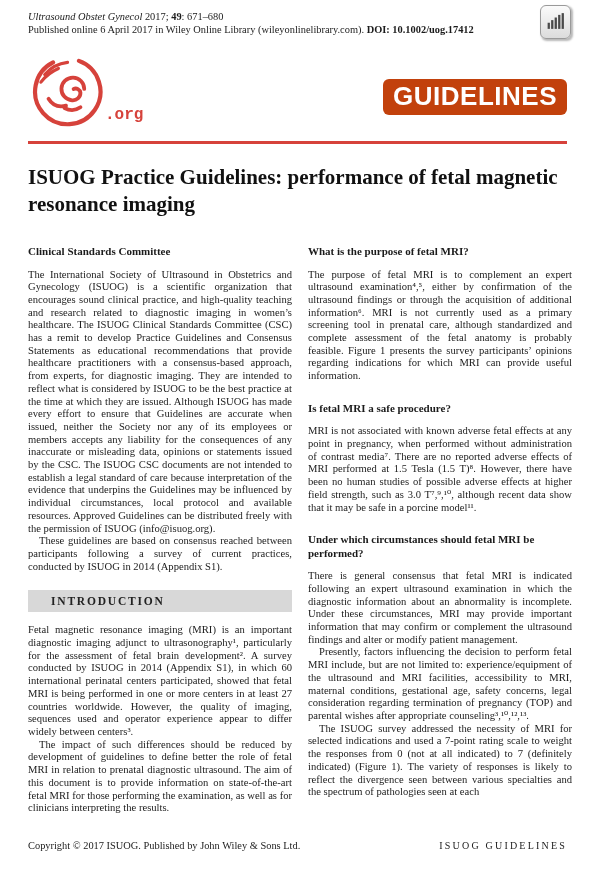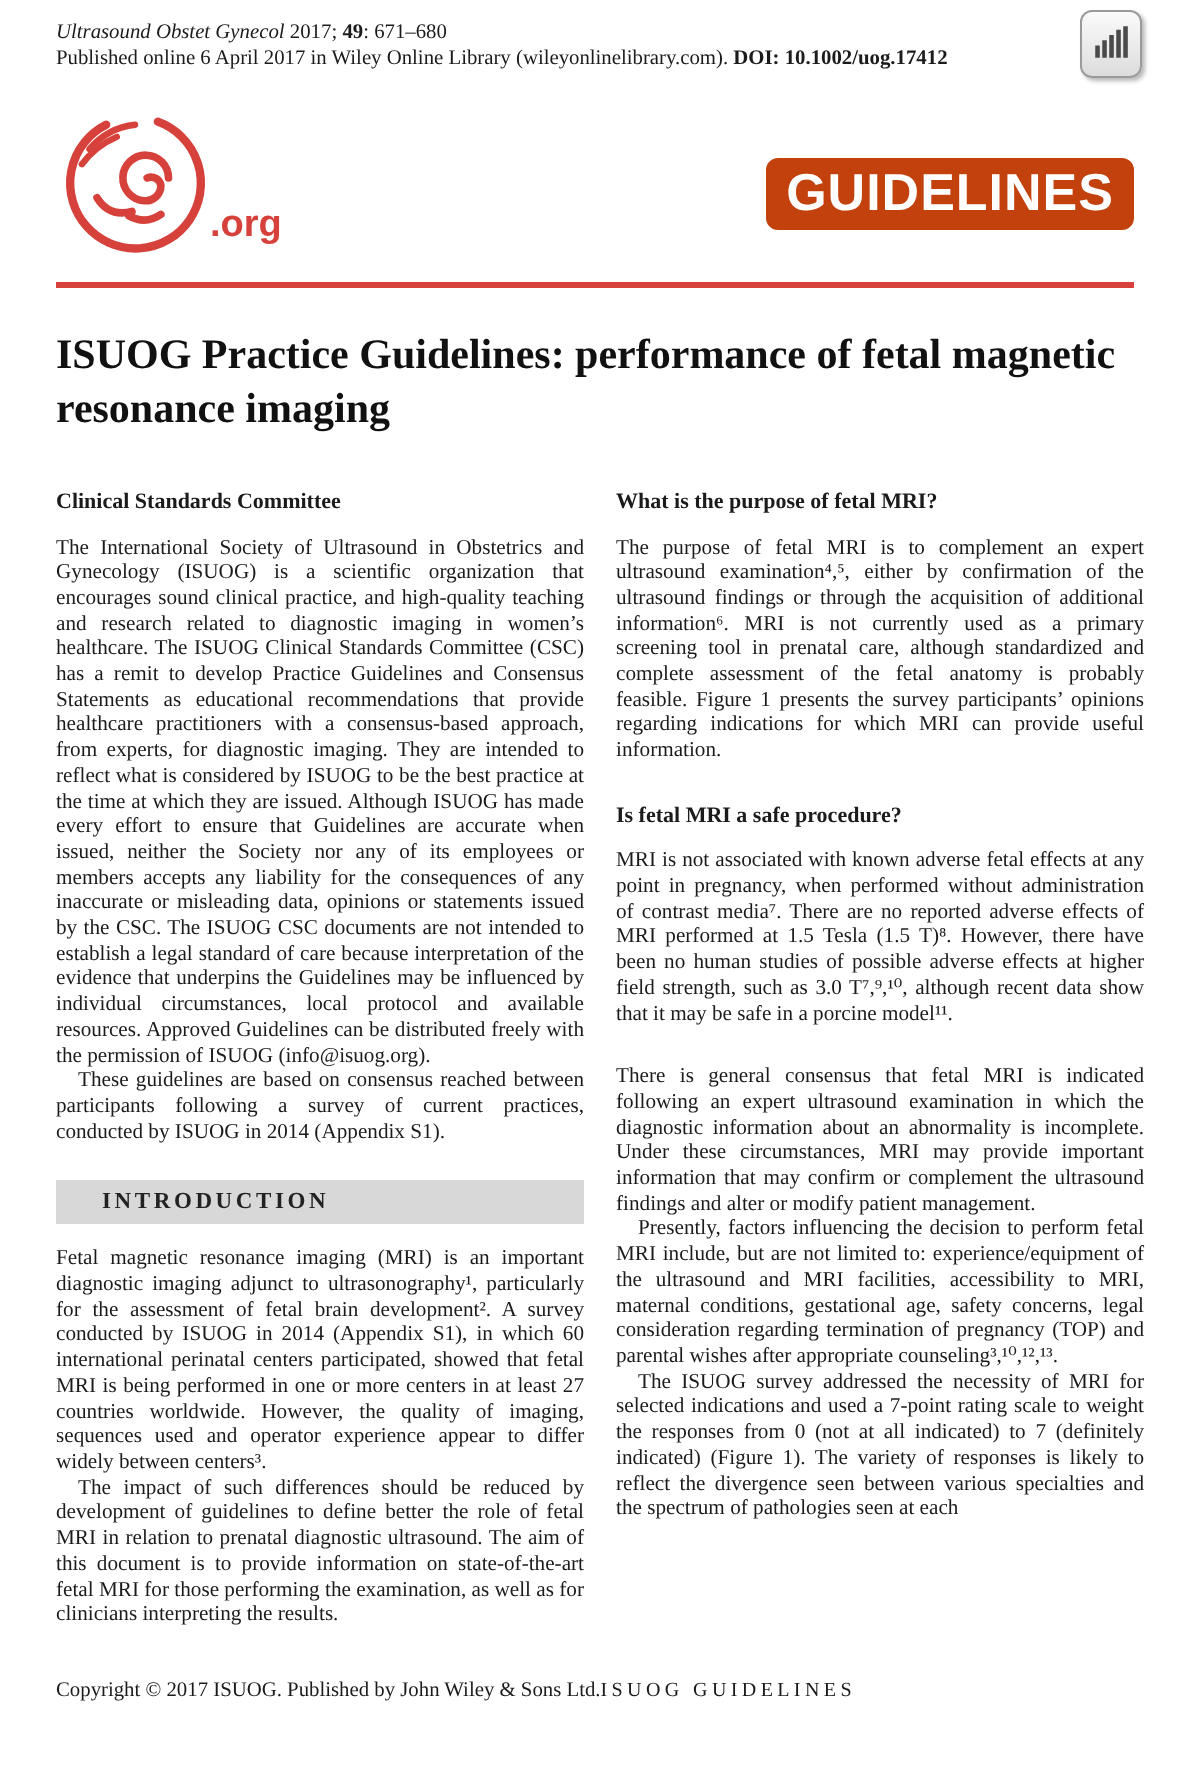--- a/index.html
+++ b/index.html
@@ -28,22 +28,22 @@
   
   .brand-row { position:absolute; top:54px; left:28px; right:28px; height:84px; }
   .logo { position:absolute; left:0; top:0; display:flex; align-items:flex-start; }
   .fetus svg { width:76px; height:76px; display:block; }
   .logo-text {
     font-family:"Liberation Sans","DejaVu Sans",sans-serif; font-weight:bold;
     font-size:66px; line-height:62px; letter-spacing:-2px; color:#d6423b;
     margin-left:4px;
   }
   .logo-suffix {
-    font-family:Liberation Sans, sans-serif; font-weight:bold;
-    font-size:19px; color:#d6423b; align-self:flex-end; margin:0 0 6px 1px;
+    font-family:Liberation Mono, monospace; font-weight:bold;
+    font-size:16px; color:#d6423b; align-self:flex-end; margin:0 0 6px 1px;
   }
   .badge {
     position:absolute; right:0; top:25px; background:#c2410c; color:#ffffff;
     font-family:"Liberation Sans","DejaVu Sans",sans-serif; font-weight:bold;
     font-size:26px; line-height:26px; letter-spacing:0.5px;
     padding:4px 10px 6px; border-radius:6px;
   }
 
   .rule { position:absolute; top:141px; left:28px; right:28px; height:3px; background:#d6423b; }
 
@@ -62,21 +62,21 @@
   .rc-section + .rc-section { margin-top:19px; }
   .intro-bar {
     background:#d8d8d8; color:#222; font-weight:bold; letter-spacing:1.8px;
     font-size:11.5px; line-height:14px; padding:4px 23px; margin:17px 0 12px;
     text-align:left;
   }
 
   
   .footer {
     position:absolute; top:840px; left:28px; right:28px;
-    display:flex; align-items:baseline;
+    display:flex; justify-content:space-between; align-items:baseline;
     font-size:10.4px;
   }
   .footer-right { letter-spacing:2.2px; font-size:10px; }
 </style>
 </head>
 <body>
 
 <div class="page">
 
   <div class="header">
@@ -135,20 +135,21 @@
     <div class="col">
       <div class="rc-section">
         <div class="subhead">What is the purpose of fetal MRI?</div>
         <p>The purpose of fetal MRI is to complement an expert ultrasound examination⁴,⁵, either by confirmation of the ultrasound findings or through the acquisition of additional information⁶. MRI is not currently used as a primary screening tool in prenatal care, although standardized and complete assessment of the fetal anatomy is probably feasible. Figure 1 presents the survey participants’ opinions regarding indications for which MRI can provide useful information.</p>
       </div>
       <div class="rc-section">
         <div class="subhead">Is fetal MRI a safe procedure?</div>
         <p>MRI is not associated with known adverse fetal effects at any point in pregnancy, when performed without administration of contrast media⁷. There are no reported adverse effects of MRI performed at 1.5 Tesla (1.5 T)⁸. However, there have been no human studies of possible adverse effects at higher field strength, such as 3.0 T⁷,⁹,¹⁰, although recent data show that it may be safe in a porcine model¹¹.</p>
       </div>
       <div class="rc-section">
+        <div class="subhead">Under which circumstances should fetal MRI be performed?</div>
         <p>There is general consensus that fetal MRI is indicated following an expert ultrasound examination in which the diagnostic information about an abnormality is incomplete. Under these circumstances, MRI may provide important information that may confirm or complement the ultrasound findings and alter or modify patient management.</p>
         <p class="indent">Presently, factors influencing the decision to perform fetal MRI include, but are not limited to: experience/equipment of the ultrasound and MRI facilities, accessibility to MRI, maternal conditions, gestational age, safety concerns, legal consideration regarding termination of pregnancy (TOP) and parental wishes after appropriate counseling³,¹⁰,¹²,¹³.</p>
         <p class="indent">The ISUOG survey addressed the necessity of MRI for selected indications and used a 7-point rating scale to weight the responses from 0 (not at all indicated) to 7 (definitely indicated) (Figure 1). The variety of responses is likely to reflect the divergence seen between various specialties and the spectrum of pathologies seen at each</p>
       </div>
     </div>
 
   </div>
 
   <div class="footer">
     <span>Copyright © 2017 ISUOG. Published by John Wiley &amp; Sons Ltd.</span>

